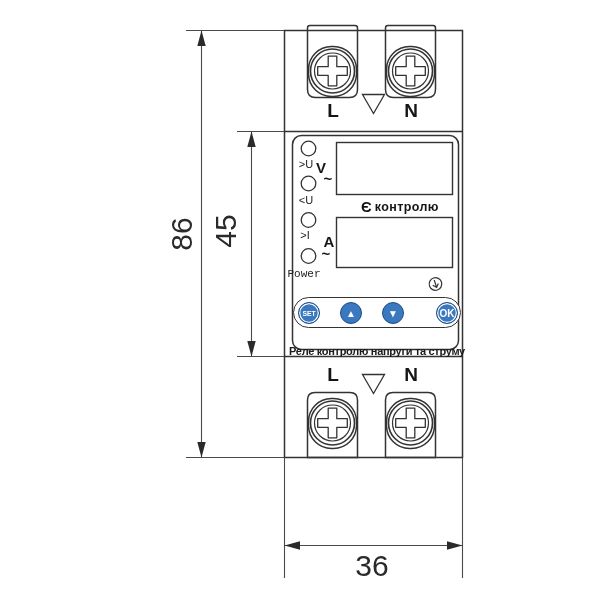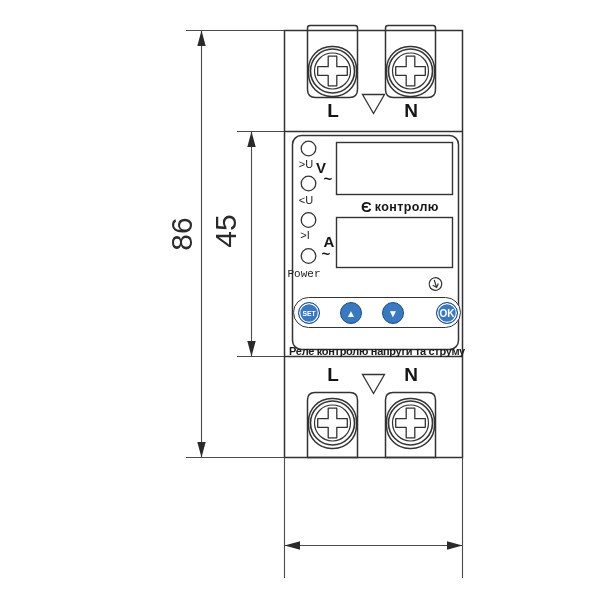--- a/index.html
+++ b/index.html
@@ -128,14 +128,15 @@
     <button class="btn btn-set ring">SET</button>
     <button class="btn btn-up">▲</button>
     <button class="btn btn-down">▼</button>
     <button class="btn btn-ok ring">OK</button>
   </div>
 
   <div class="lbl caption">Реле контролю напруги та струму</div>
 
   <div class="lbl dim rot" style="left:157px;top:219px;">86</div>
   <div class="lbl dim rot" style="left:201px;top:216px;">45</div>
+  <div class="lbl dim" style="left:347px;top:551px;">36</div>
 
 </div>
 
 </body></html>

